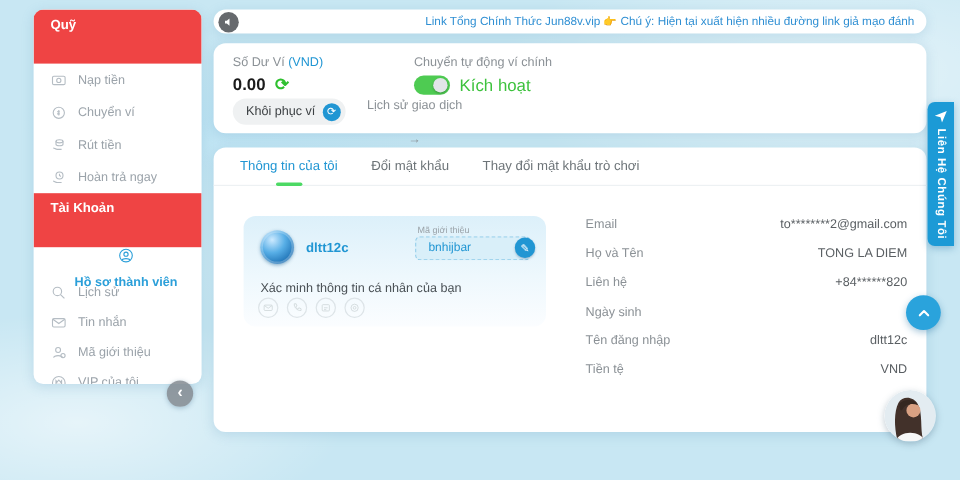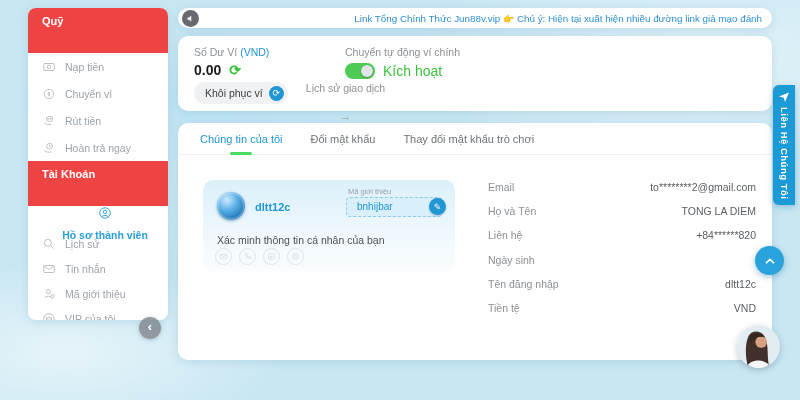--- a/index.html
+++ b/index.html
@@ -215,21 +215,21 @@
     </div>
     <div class="hist">
       <span>Lịch sử giao dịch</span>
       <span>→</span>
     </div>
   </div>
 </div>
 
 <div class="card main">
   <div class="tabs">
-    <div class="tab active">Chúng tin của tôi</div>
+    <div class="tab active">Thông tin của tôi</div>
     <div class="tab">Đổi mật khẩu</div>
     <div class="tab">Thay đổi mật khẩu trò chơi</div>
   </div>
 
   <div class="profile-panel">
     <div class="globe"></div>
     <div class="uname">dltt12c</div>
     <div class="ref-label">Mã giới thiệu</div>
     <div class="ref-input">bnhijbar</div>
     <div class="ref-btn">✎</div>

